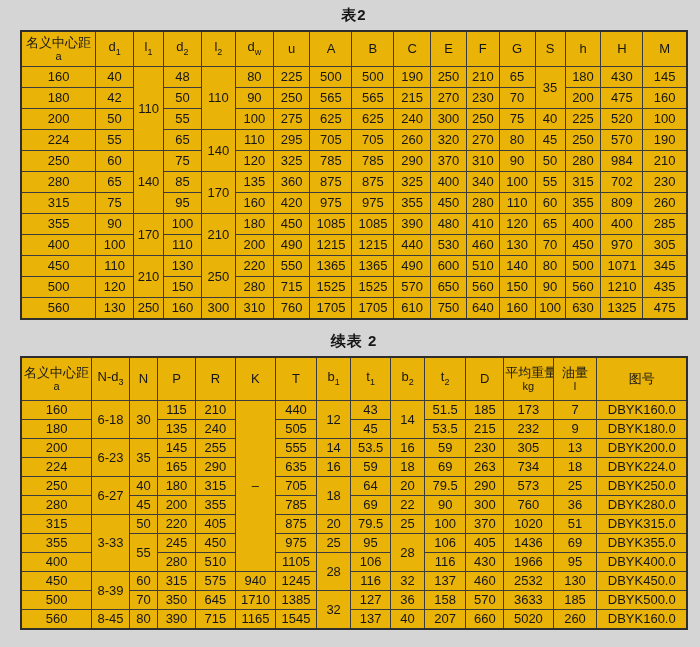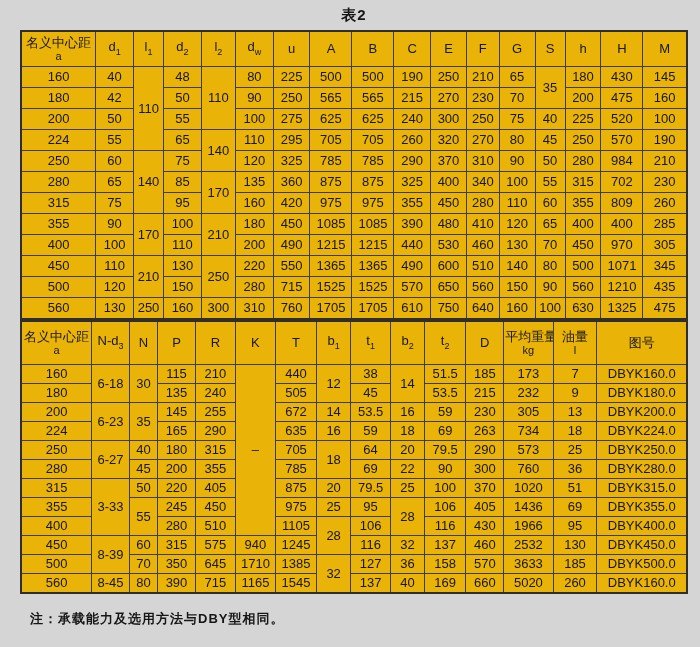--- a/index.html
+++ b/index.html
@@ -299,20 +299,21 @@
             <td>160</td>
             <td>100</td>
             <td>630</td>
             <td>1325</td>
             <td>475</td>
           </tr>
         </tbody>
       </table>
     </div>
 
+  <div class="tbl-title second">续表 2</div>
   <div id="t2host">
       <table class="t2">
         <colgroup>
           <col style="width: 10.6%;">
           <col style="width: 5.7%;">
           <col style="width: 4.2%;">
           <col style="width: 5.7%;">
           <col style="width: 6%;">
           <col style="width: 6%;">
           <col style="width: 6.2%;">
@@ -356,21 +357,21 @@
         <tbody>
           <tr>
             <td>160</td>
             <td rowspan="2">6-18</td>
             <td rowspan="2">30</td>
             <td>115</td>
             <td>210</td>
             <td rowspan="9">–</td>
             <td>440</td>
             <td rowspan="2">12</td>
-            <td>38</td>
+            <td>43</td>
             <td rowspan="2">14</td>
             <td>51.5</td>
             <td>185</td>
             <td>173</td>
             <td>7</td>
             <td>DBYK160.0</td>
           </tr>
           <tr>
             <td>180</td>
             <td>135</td>
@@ -382,21 +383,21 @@
             <td>232</td>
             <td>9</td>
             <td>DBYK180.0</td>
           </tr>
           <tr>
             <td>200</td>
             <td rowspan="2">6-23</td>
             <td rowspan="2">35</td>
             <td>145</td>
             <td>255</td>
-            <td>672</td>
+            <td>555</td>
             <td>14</td>
             <td>53.5</td>
             <td>16</td>
             <td>59</td>
             <td>230</td>
             <td>305</td>
             <td>13</td>
             <td>DBYK200.0</td>
           </tr>
           <tr>
@@ -522,21 +523,21 @@
           <tr>
             <td>560</td>
             <td>8-45</td>
             <td>80</td>
             <td>390</td>
             <td>715</td>
             <td>1165</td>
             <td>1545</td>
             <td>137</td>
             <td>40</td>
-            <td>169</td>
+            <td>207</td>
             <td>660</td>
             <td>5020</td>
             <td>260</td>
             <td>DBYK160.0</td>
           </tr>
         </tbody>
       </table>
     </div>
 
   <div class="note">注：承载能力及选用方法与DBY型相同。</div>

